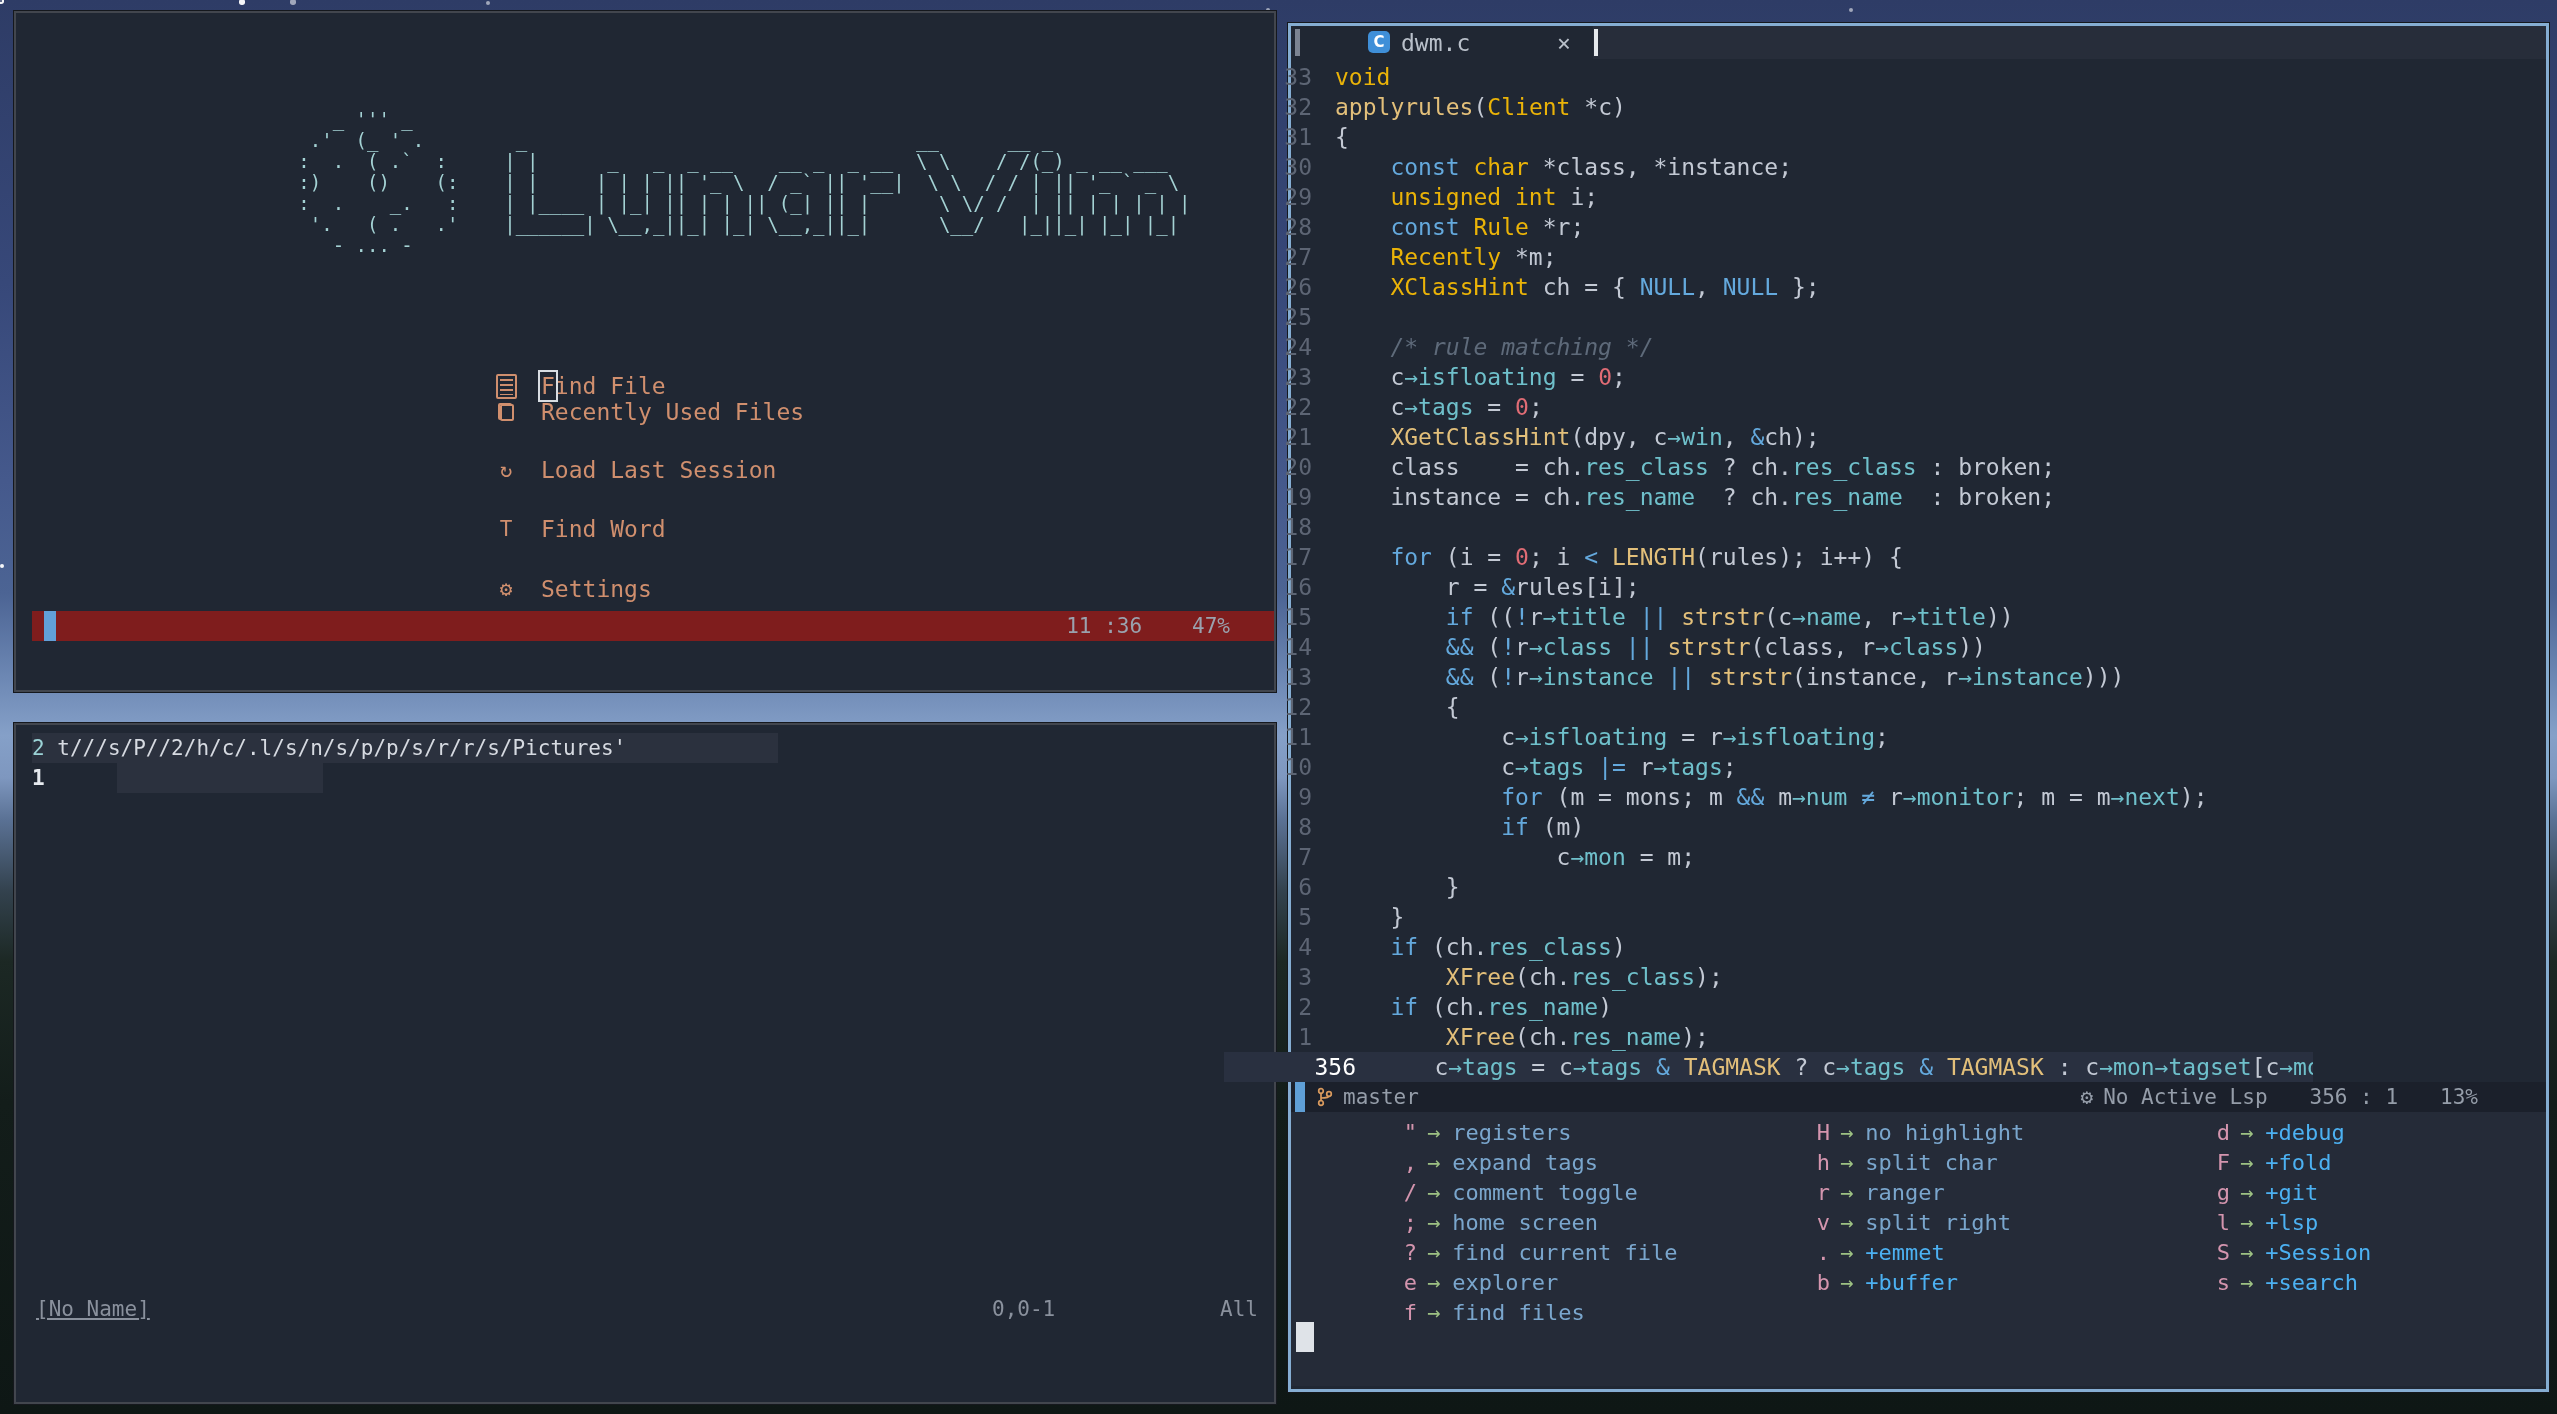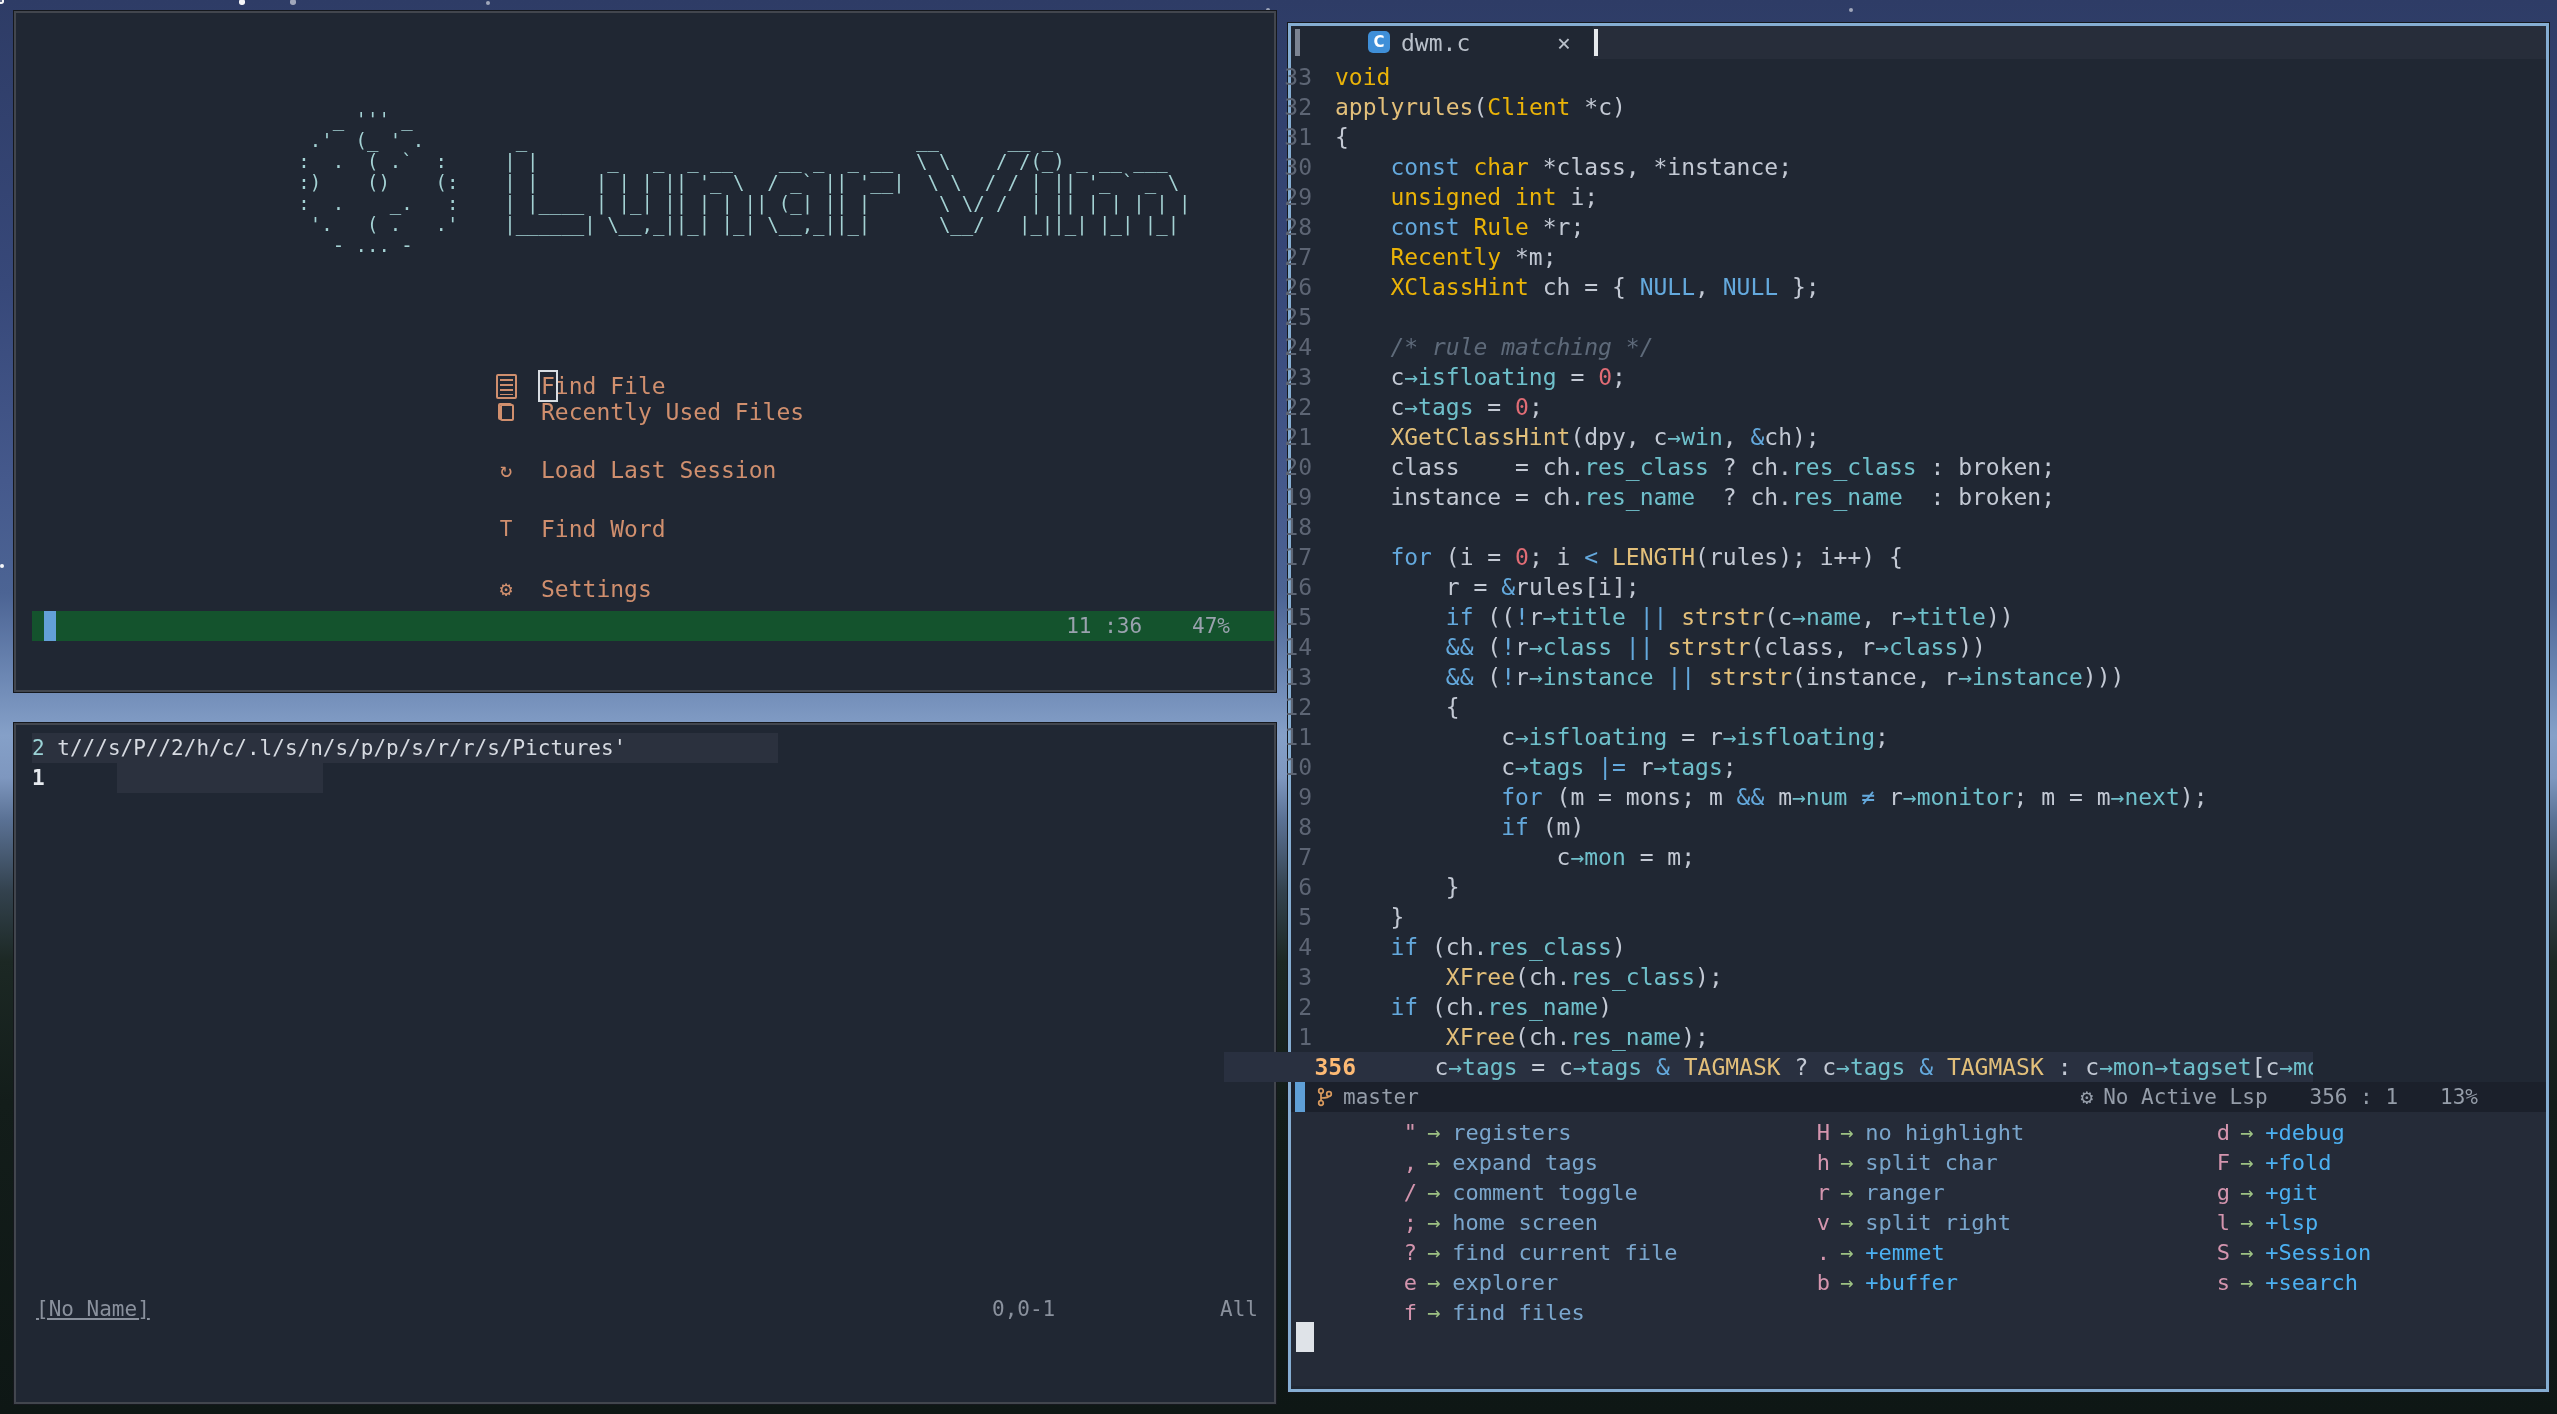--- a/index.html
+++ b/index.html
@@ -25,21 +25,21 @@
   .ic-doc{width:13px;height:17px;border:2px solid #d08f6e;border-radius:2px;
     background:repeating-linear-gradient(180deg,transparent 0 3px,#d08f6e 3px 5px);
     background-clip:content-box;padding:2px;}
   .ic-copy{position:relative;width:16px;height:18px;}
   .ic-copy i{position:absolute;width:10px;height:13px;border:2px solid #d08f6e;
     border-radius:2px;display:block;}
   .ic-copy i:first-child{left:0;top:0;}
   .ic-copy i:last-child{right:0;bottom:0;background:#202733;}
   .cursor-box{outline:2px solid #d8dde3;outline-offset:1px;}
   #w1status{position:absolute;left:16px;top:598px;width:1256px;height:30px;
-    background:#14532d;display:flex;align-items:center;justify-content:flex-end;
+    background:#7f1d1d;display:flex;align-items:center;justify-content:flex-end;
     gap:50px;padding-right:58px;box-sizing:border-box;
     color:#9aa2ae;font-size:21px;}
   #w1block{position:absolute;left:28px;top:598px;width:12px;height:30px;background:#62a0d8;}
   
   .s-row{position:absolute;height:30px;line-height:30px;font-size:21px;color:#d6dae1;white-space:pre;}
   .s-strip{position:absolute;background:#2b313e;height:30px;}
   .num-cyan{color:#9bd3d6;}
   .num-white{color:#e6eaef;font-weight:bold;}
   #w2status{position:absolute;color:#8a919d;font-size:21px;}
   
@@ -49,21 +49,21 @@
   #tab-cicon{position:absolute;left:77px;top:5px;width:22px;height:22px;border-radius:5px;
     background:#3f8fd8;color:#fff;font-size:15px;font-weight:bold;display:flex;
     align-items:center;justify-content:center;font-family:"DejaVu Sans",sans-serif;}
   #tab-name{position:absolute;left:110px;top:2px;font-size:23px;line-height:30px;color:#b9c0ca;}
   #tab-close{position:absolute;left:266px;top:2px;font-size:23px;line-height:30px;color:#b9c0ca;}
   #tab-cursor{position:absolute;left:303px;top:3px;width:4px;height:27px;background:#e6e9ed;}
   #code{position:absolute;left:1224px;top:62px;width:1089px;height:1020px;overflow:hidden;}
   .code-row{display:flex;height:30px;line-height:30px;font-size:23px;white-space:pre;}
   .code-row.current{background:#293040;}
   .lnum{flex:none;width:88px;padding-right:23px;text-align:right;color:#5d6574;}
-  .current .lnum{color:#fdba74;font-weight:bold;padding-left:44px;}
+  .current .lnum{color:#ffffff;font-weight:normal;padding-left:44px;}
   .ltxt{white-space:pre;}
   .tk-pl{color:#c3c9d4;} .tk-kw{color:#64a9dd;} .tk-ty{color:#eab308;}
   .tk-fn{color:#e2bf7a;} .tk-mem{color:#6fc0cb;} .tk-num{color:#e06c75;}
   .tk-op{color:#64a9dd;} .tk-cm{color:#5e6a7a;font-style:italic;}
   #statusline{position:absolute;left:1291px;top:1082px;width:1255px;height:30px;
     background:#1b202b;color:#959da9;font-size:21px;line-height:30px;}
   #sl-mode{position:absolute;left:4px;top:0;width:10px;height:30px;background:#5f9fd6;}
   #sl-branch{position:absolute;left:26px;top:5px;width:16px;height:20px;}
   #sl-master{position:absolute;left:52px;top:0;}
   #sl-right{position:absolute;right:0;top:0;height:30px;display:flex;gap:42px;

